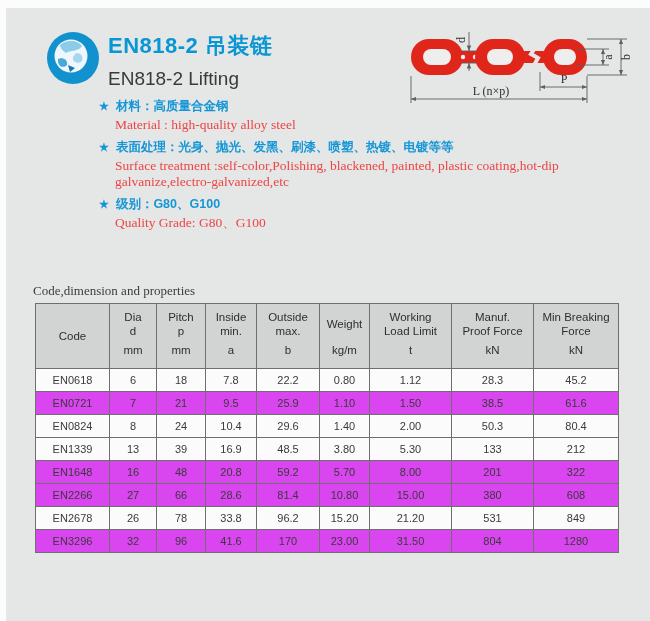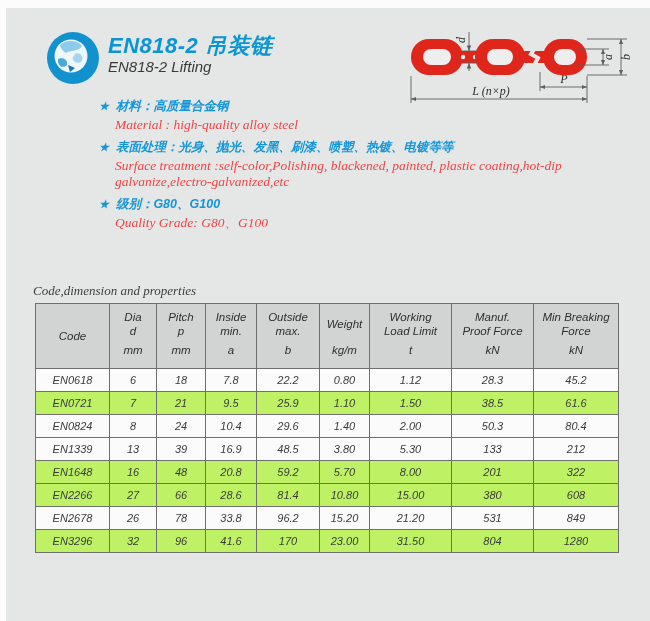--- a/index.html
+++ b/index.html
@@ -1,27 +1,26 @@
 <!DOCTYPE html>
 <html><head>
 <meta charset="utf-8">
 <style>
   html,body{margin:0;padding:0;}
   .page{
     position:relative;width:650px;height:621px;background:#fcfcfc;overflow:hidden;
     font-family:"Liberation Sans",sans-serif;
-    font-style:italic;
   }
   .bg-panel{position:absolute;left:6px;top:8px;right:0;bottom:0;background:#e5e6e6;}
 
   
   .logo{position:absolute;left:46px;top:31px;width:54px;height:54px;}
   .titles{position:absolute;left:108px;top:34px;}
   .title-zh{font-size:22px;font-weight:bold;color:#0996d4;letter-spacing:.5px;line-height:24px;}
-  .title-en{font-size:15px;color:#3a3a3a;margin-top:0;line-height:17px;}
+  .title-en{font-size:19px;color:#3a3a3a;margin-top:12px;line-height:17px;}
 
   
   .diagram{position:absolute;left:403px;top:26px;width:240px;height:82px;}
   .dim{stroke:#5f5f5f;stroke-width:.9;fill:none;}
   .dimtxt{font-family:"Liberation Serif",serif;font-size:12px;fill:#2e2e2e;}
   .arr{fill:#5f5f5f;}
 
   
   .specs{position:absolute;left:99px;top:99px;width:476px;}
   .spec-item{margin-bottom:7px;}
@@ -31,21 +30,21 @@
 
   
   .tbl-caption{position:absolute;left:33px;top:283px;font-family:"Liberation Serif",serif;font-size:13px;color:#3c3c3c;}
   table.spec{position:absolute;left:35px;top:303px;width:583px;border-collapse:collapse;table-layout:fixed;border:1px solid #4f4f4f;}
   table.spec th,table.spec td{border:1px solid #6f6f6f;padding:0;}
   table.spec thead th{background:#d2d3d3;height:64px;font-weight:normal;font-size:11.5px;color:#2f2f2f;vertical-align:top;}
   .hwrap{display:flex;flex-direction:column;height:64px;}
   .hname{flex:1;display:flex;flex-direction:column;align-items:center;justify-content:center;line-height:14px;}
   .hunit{padding-bottom:12px;text-align:center;line-height:12px;}
   table.spec tbody td{height:22px;text-align:center;font-size:11px;color:#3a3a3a;background:#fbfbfb;}
-  table.spec tbody tr.alt td{background:#bef264;}
+  table.spec tbody tr.alt td{background:#d946ef;}
   .c0{width:74px}.c1{width:47px}.c2{width:49px}.c3{width:51px}.c4{width:63px}
   .c5{width:50px}.c6{width:82px}.c7{width:82px}.c8{width:85px}
 </style>
 </head>
 <body>
 
 <div class="page">
   <div class="bg-panel"></div>
 
   <div class="logo">

